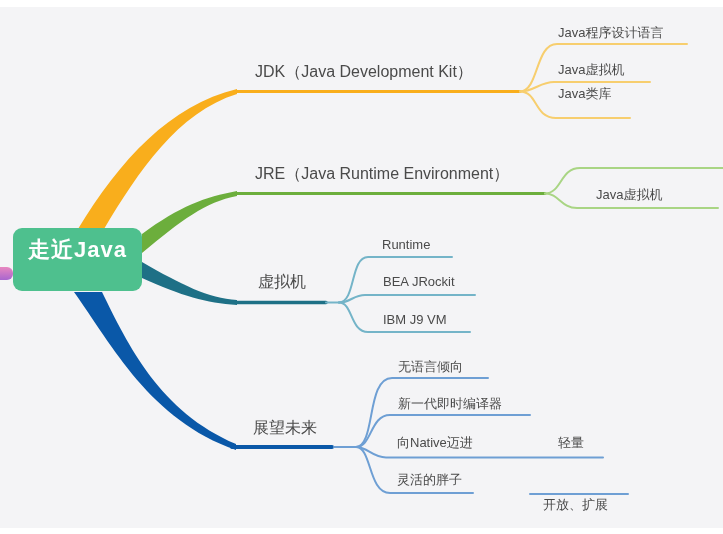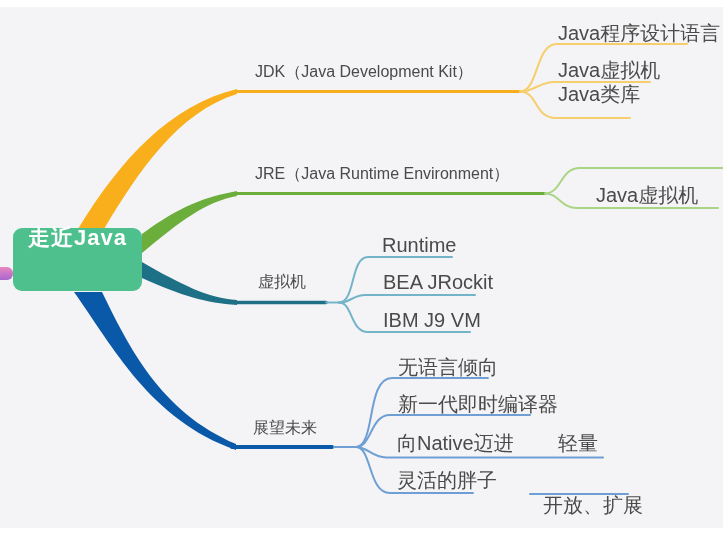--- a/index.html
+++ b/index.html
@@ -1,22 +1,22 @@
 <!DOCTYPE html>
 <html><head>
 <meta charset="utf-8">
 <style>
   html,body{margin:0;padding:0;background:#ffffff;}
   .stage{position:relative;width:723px;height:534px;background:#ffffff;overflow:hidden;
          font-family:"Liberation Sans","DejaVu Sans",sans-serif;}
   .board{position:absolute;left:0;right:0;top:7px;bottom:6px;background:#f4f4f6;}
   svg{position:absolute;left:0;top:0;}
-  .lbl{position:absolute;color:#4a4a4a;font-size:20px;line-height:18px;white-space:nowrap;}
+  .lbl{position:absolute;color:#4a4a4a;font-size:13px;line-height:18px;white-space:nowrap;}
   .main-lbl{font-size:16px;line-height:19px;}
-  .root-lbl{position:absolute;left:13px;top:216px;width:129px;height:44px;
+  .root-lbl{position:absolute;left:13px;top:228px;width:129px;height:44px;
             display:flex;align-items:center;justify-content:center;
             color:#ffffff;font-size:22px;font-weight:bold;letter-spacing:1px;}
 </style>
 </head>
 <body>
 
 <div class="stage">
   <div class="board"></div>
 
   <svg width="723" height="534" viewBox="0 0 723 534">

